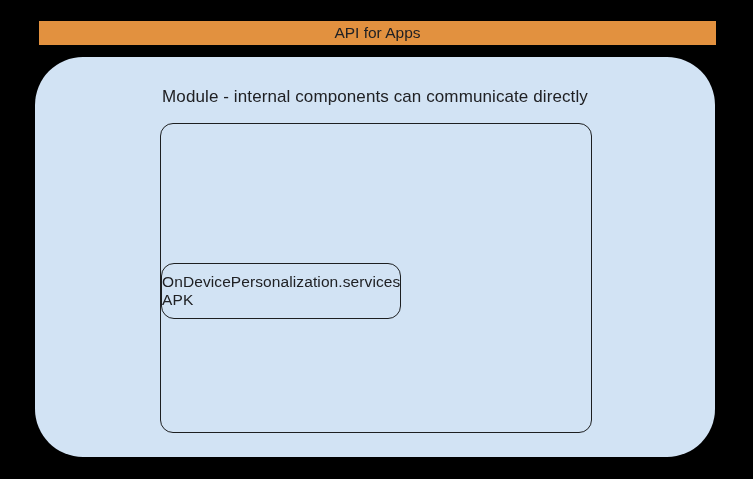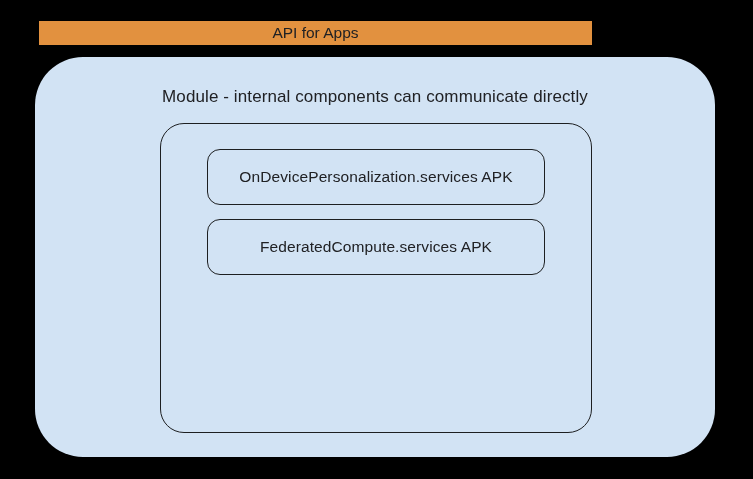--- a/index.html
+++ b/index.html
@@ -15,21 +15,21 @@
     background: var(--background);
     font-family: "Liberation Sans", "DejaVu Sans", sans-serif;
     color: var(--text);
     overflow: hidden;
   }
   .stage { position: relative; width: 753px; height: 479px; background: var(--background); }
 
   .banner {
     position: absolute;
     left: 39px; top: 21px;
-    width: 553px; height: 24px;
+    width: 677px; height: 24px;
     background: var(--banner);
     display: flex; align-items: center; justify-content: center;
     font-size: 15.5px;
     color: var(--text);
   }
 
   .module {
     position: absolute;
     left: 35px; top: 57px;
     width: 680px; height: 400px;
@@ -45,23 +45,23 @@
     font-size: 17px;
     color: var(--text);
     letter-spacing: 0.1px;
   }
 
   .boundary {
     position: absolute;
     left: 125px; top: 66px;
     width: 432px; height: 310px;
     border: 1.5px solid var(--stroke);
-    border-radius: 24px;
+    border-radius: 13px;
     display: flex;
-    flex-direction: column;
+    flex-direction: row;
     align-items: center;
     padding-top: 25px;
     gap: 14.3px;
   }
 
   .component-box {
     width: 338px; height: 56px;
     flex: 0 0 56px;
     background: var(--module_fill);
     border: 1.4px solid var(--stroke);
@@ -84,21 +84,18 @@
   <div class="module">
 
     <div class="module-title">Module - internal components can communicate directly</div>
 
     <div class="boundary">
 
       <div class="component-box">
         <span>OnDevicePersonalization.services APK</span>
       </div>
 
-      <div class="component-box">
-        <span>FederatedCompute.services APK</span>
-      </div>
 
 
 
     </div>
   </div>
 </div>
 
 </body></html>

